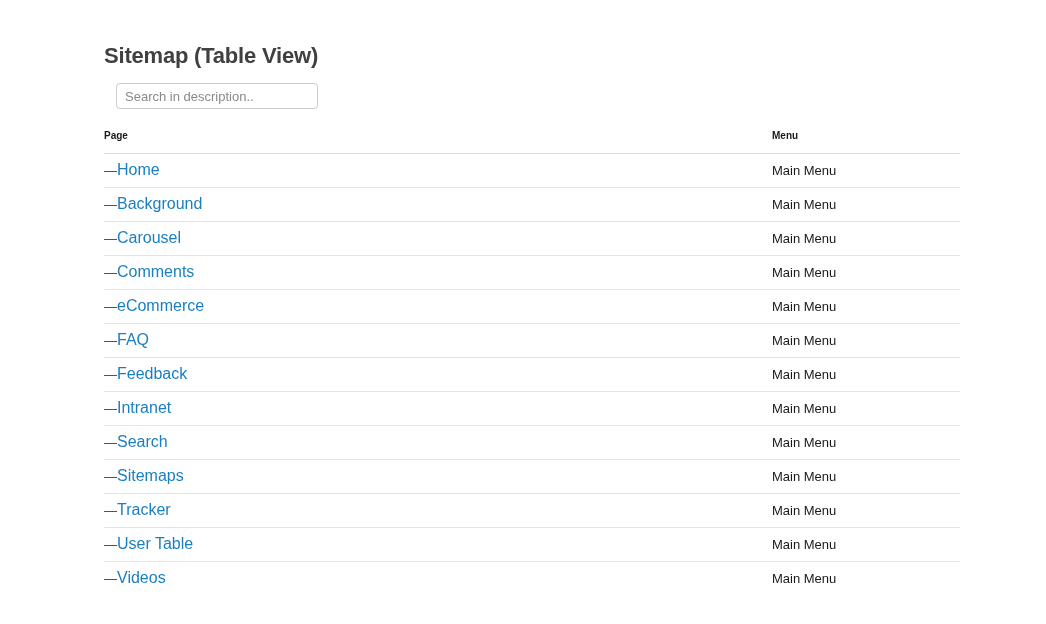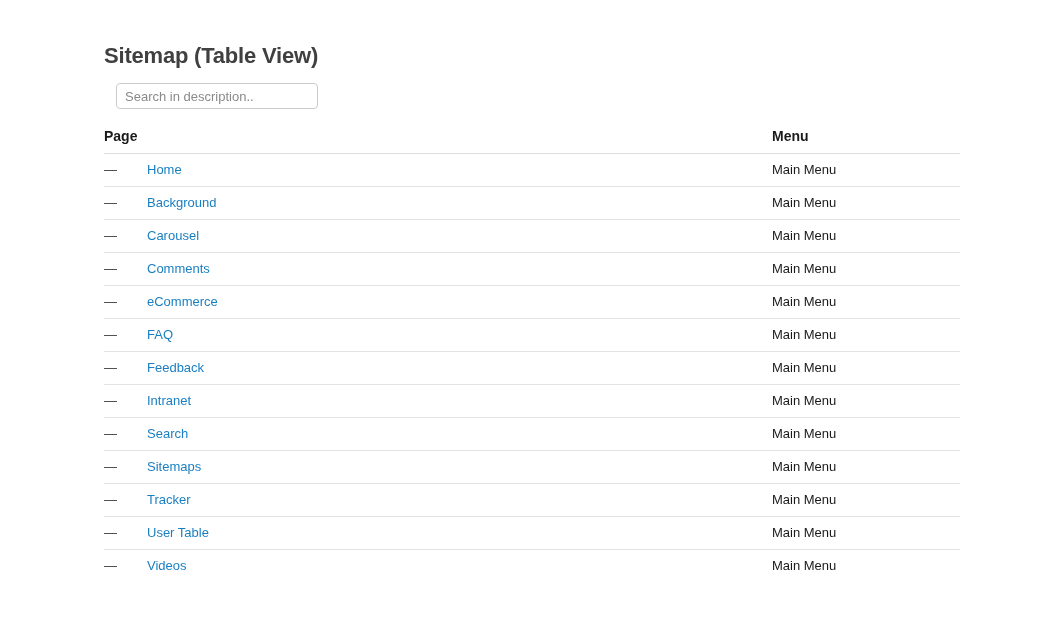--- a/index.html
+++ b/index.html
@@ -68,21 +68,21 @@
     position: absolute;
     left: 104px;
     top: 127px;
     width: 844px;
     border-collapse: collapse;
     table-layout: fixed;
   }
 
   .sitemap-table th {
     text-align: left;
-    font-size: 14px;
+    font-size: 10px;
     line-height: 18px;
     font-weight: bold;
     color: #1a1a1a;
     padding: 0 0 8px 0;
     border-bottom: 1px solid #dddddd;
     vertical-align: bottom;
   }
 
   .sitemap-table th.col-page {
     width: 656px;
@@ -113,22 +113,21 @@
 
   .dash {
     color: #3a3a3a;
     font-size: 13px;
     letter-spacing: 0;
   }
 
   .page-link {
     color: #1a7fc1;
     text-decoration: none;
-    font-size: 13px;
-    margin-left: 30px;
+    font-size: 16px;
   }
 
   .menu-cell {
     color: #1a1a1a;
     font-size: 13px;
     white-space: nowrap;
   }
 </style>
 </head>
 <body>

